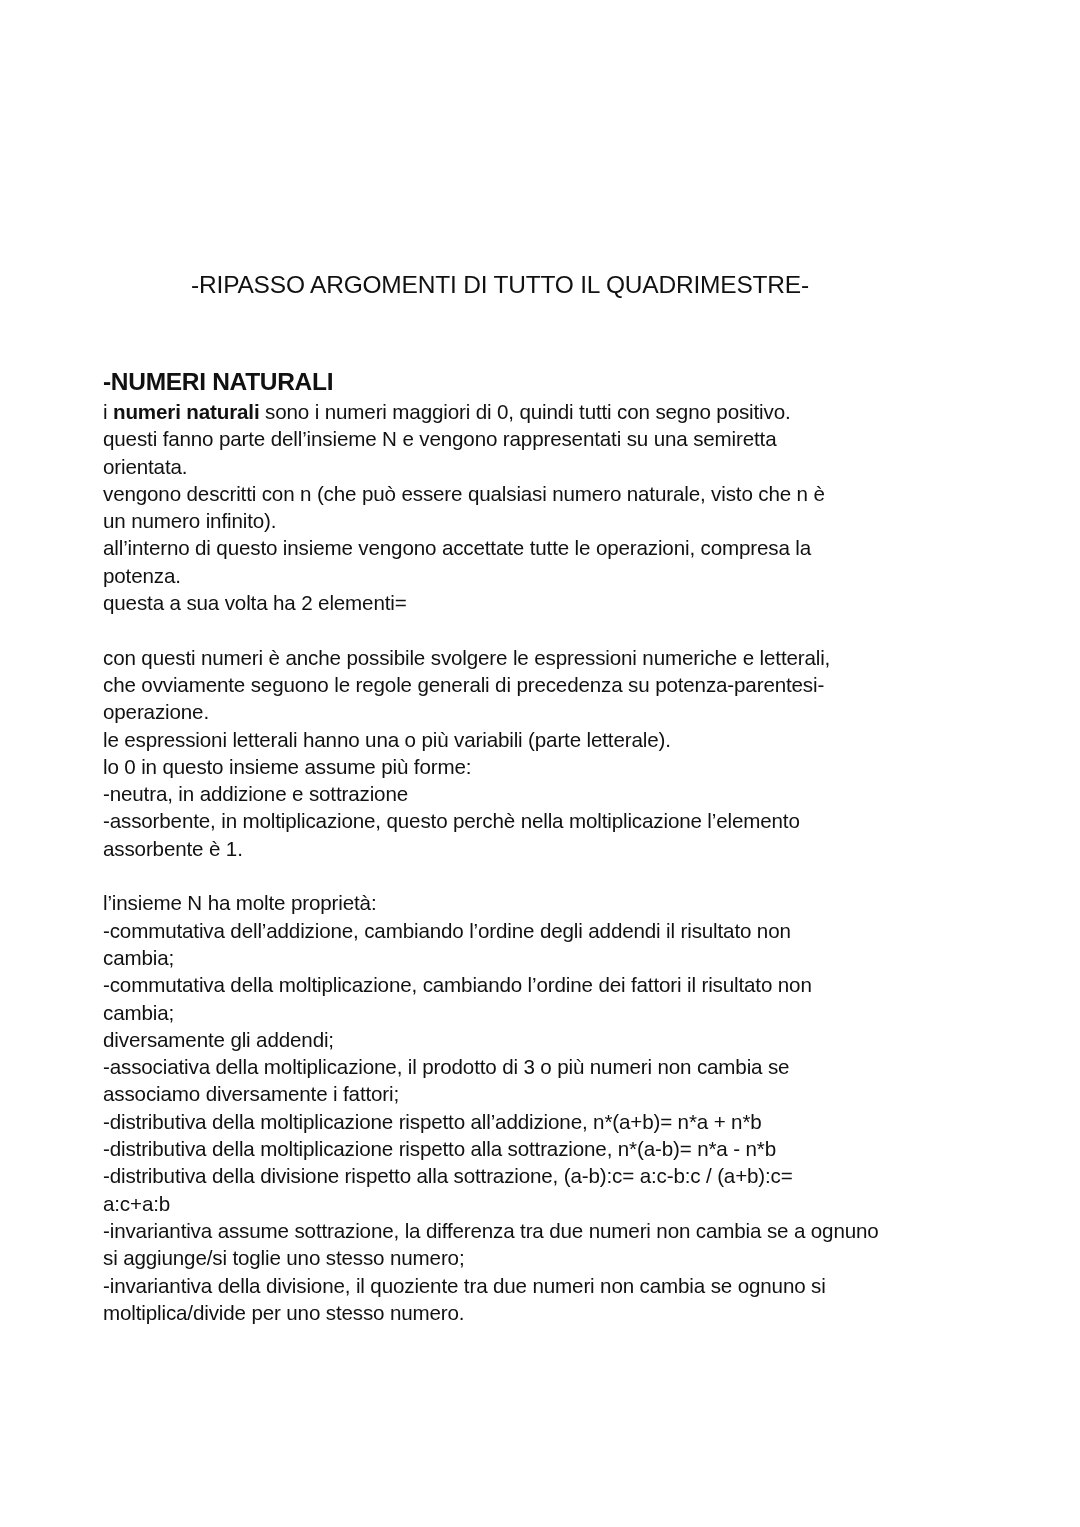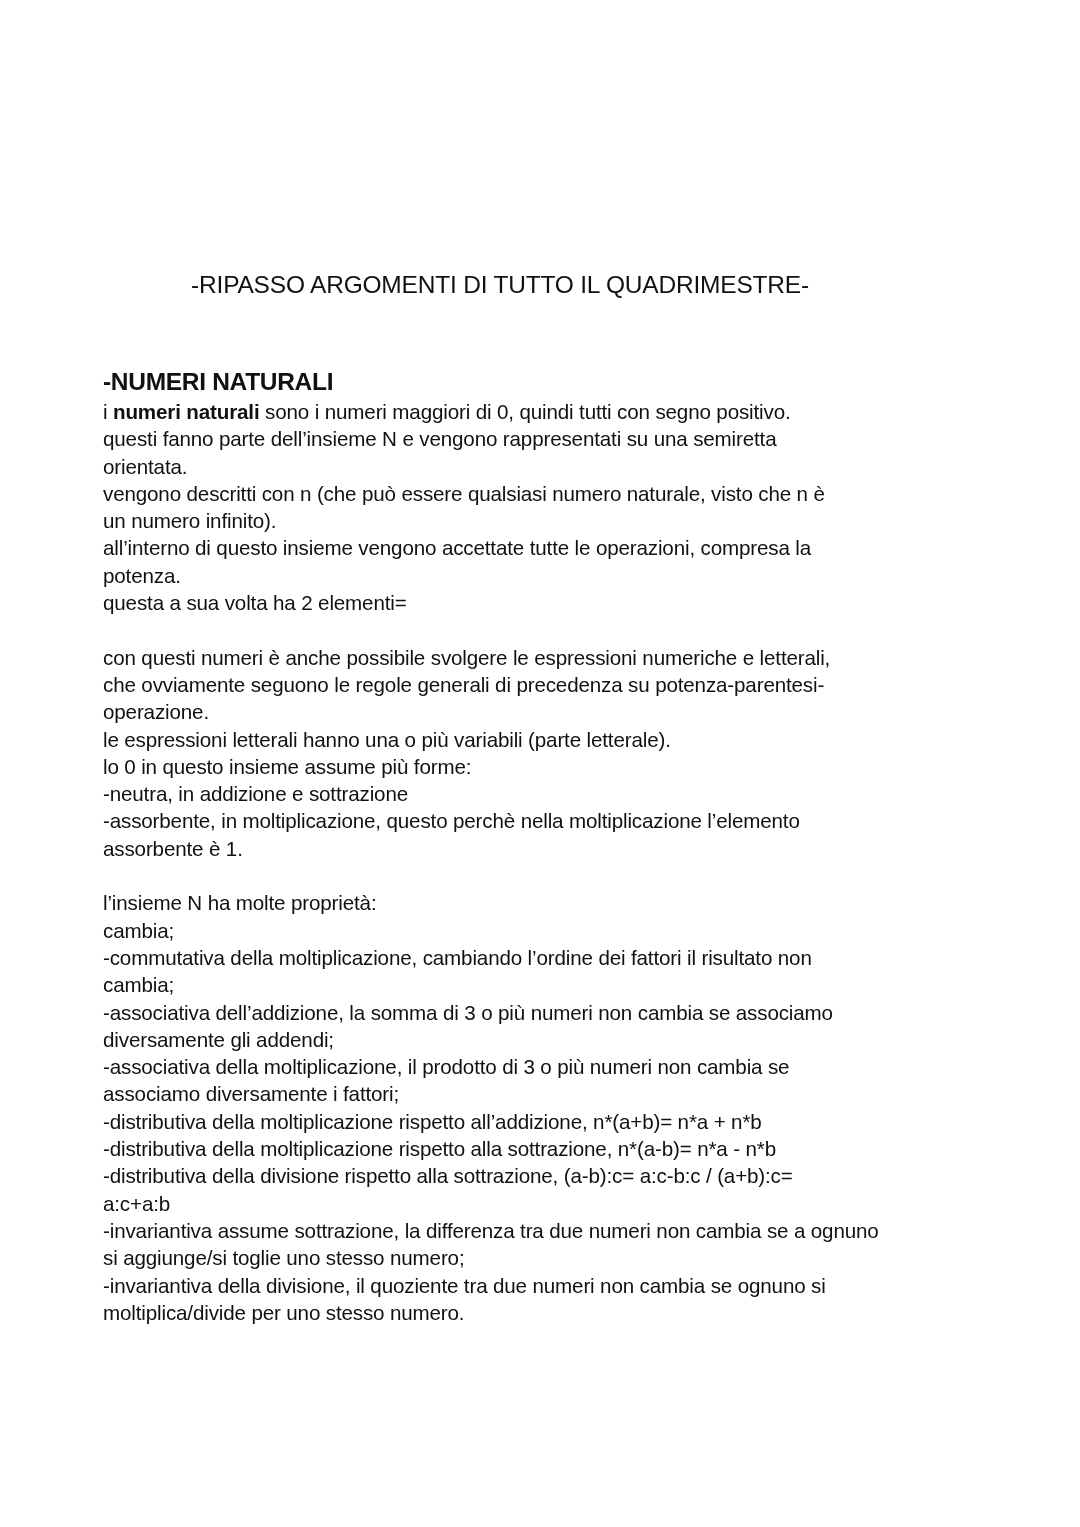--- a/index.html
+++ b/index.html
@@ -91,24 +91,24 @@
       <span class="line">lo 0 in questo insieme assume più forme:</span>
       <span class="line">-neutra, in addizione e sottrazione</span>
       <span class="line">-assorbente, in moltiplicazione, questo perchè nella moltiplicazione l’elemento</span>
       <span class="line">assorbente è 1.</span>
     </div>
 
     <span class="blank"></span>
 
     <div>
       <span class="line">l’insieme N ha molte proprietà:</span>
+      <span class="line">-commutativa dell’addizione, cambiando l’ordine degli addendi il risultato non</span>
       <span class="line">cambia;</span>
       <span class="line">-commutativa della moltiplicazione, cambiando l’ordine dei fattori il risultato non</span>
       <span class="line">cambia;</span>
-      <span class="line">-associativa dell’addizione, la somma di 3 o più numeri non cambia se associamo</span>
       <span class="line">diversamente gli addendi;</span>
       <span class="line">-associativa della moltiplicazione, il prodotto di 3 o più numeri non cambia se</span>
       <span class="line">associamo diversamente i fattori;</span>
       <span class="line">-distributiva della moltiplicazione rispetto all’addizione, n*(a+b)= n*a + n*b</span>
       <span class="line">-distributiva della moltiplicazione rispetto alla sottrazione, n*(a-b)= n*a - n*b</span>
       <span class="line">-distributiva della divisione rispetto alla sottrazione, (a-b):c= a:c-b:c / (a+b):c=</span>
       <span class="line">a:c+a:b</span>
       <span class="line">-invariantiva assume sottrazione, la differenza tra due numeri non cambia se a ognuno</span>
       <span class="line">si aggiunge/si toglie uno stesso numero;</span>
       <span class="line">-invariantiva della divisione, il quoziente tra due numeri non cambia se ognuno si</span>

